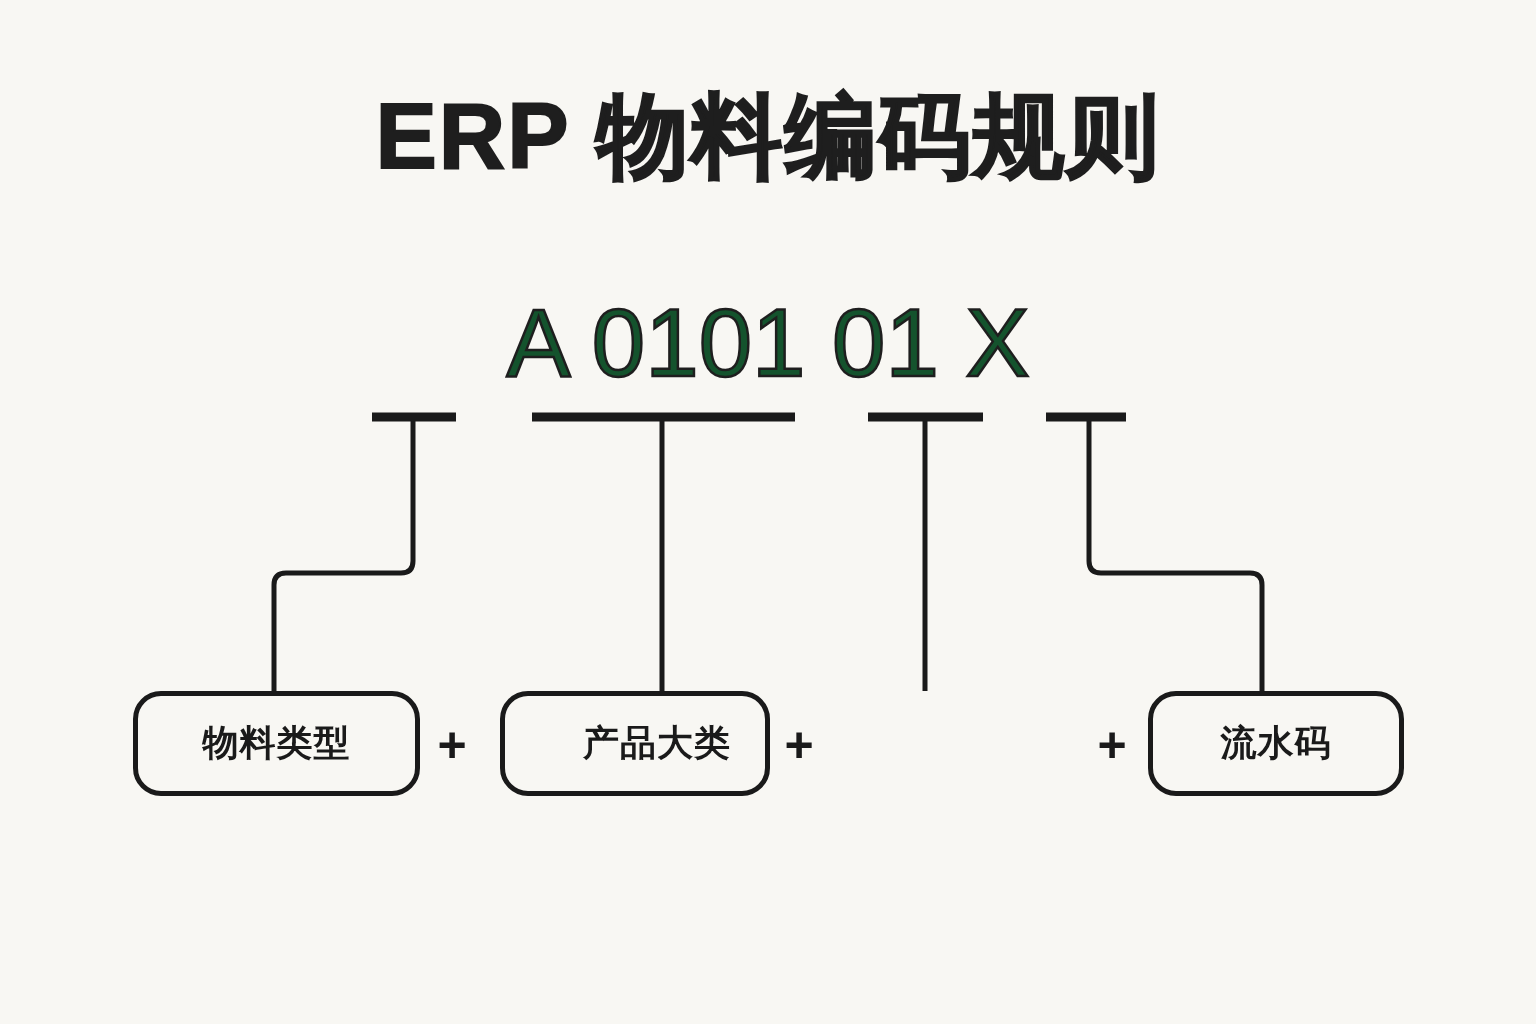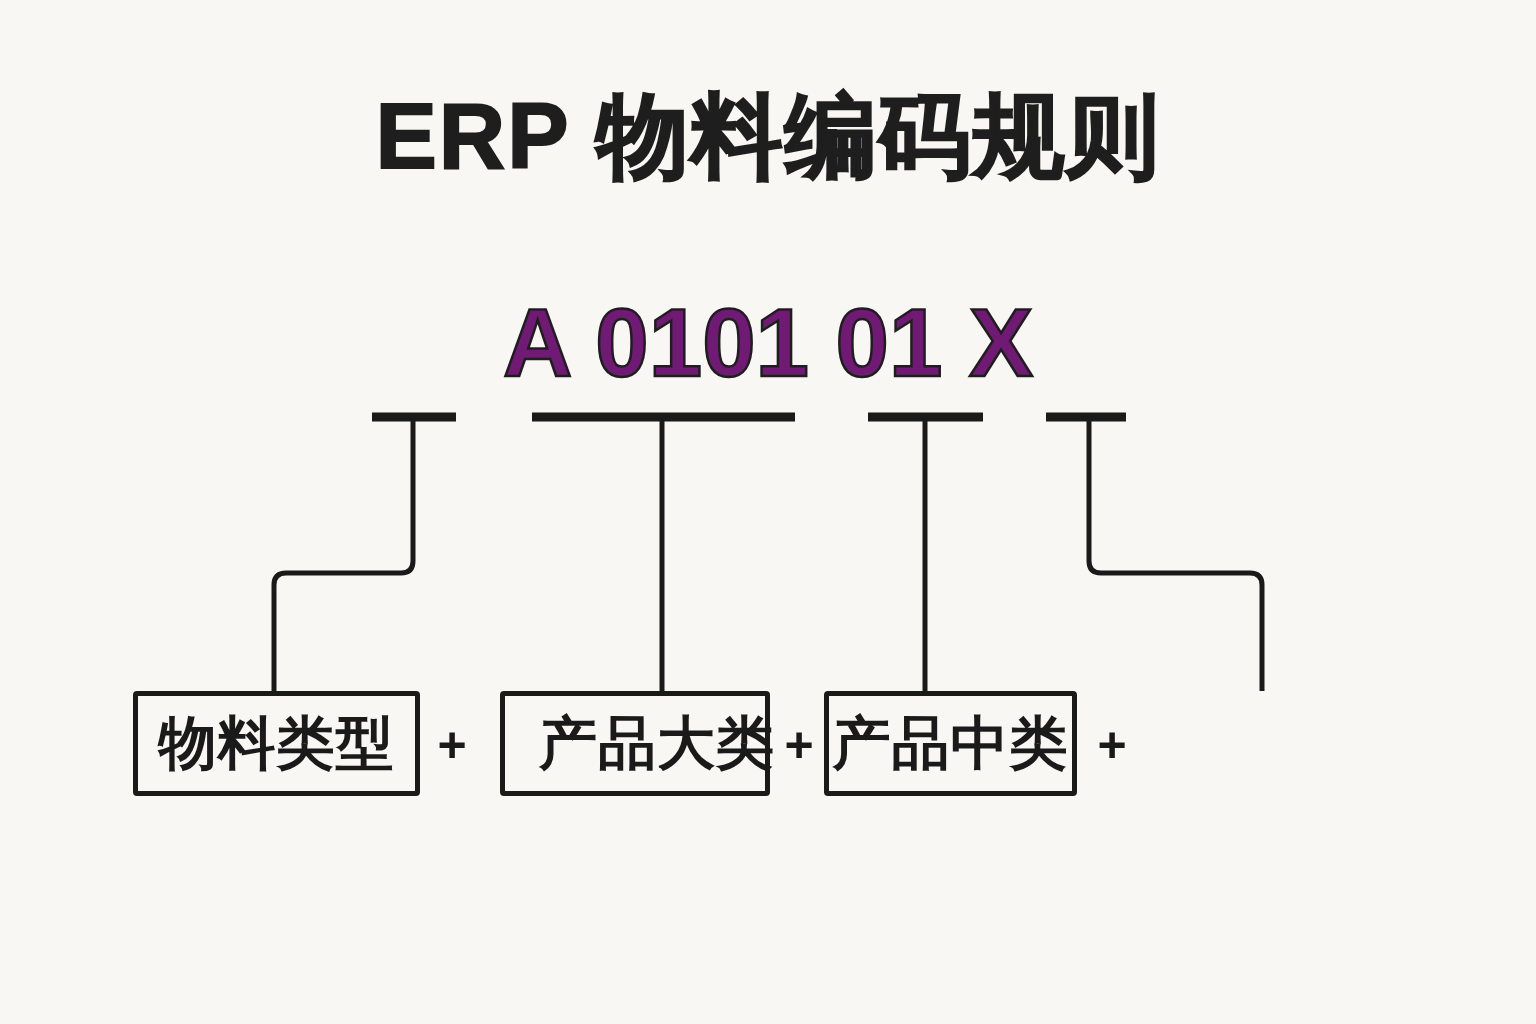--- a/index.html
+++ b/index.html
@@ -42,48 +42,48 @@
 
   
   .code-row {
     position: absolute;
     left: 0;
     top: 288px;
     width: 1536px;
     text-align: center;
     font-size: 96px;
     line-height: 110px;
-    font-weight: 700;
-    color: #701a75;
+    font-weight: 400;
+    color: #14532d;
     white-space: pre;
     -webkit-text-stroke: 2.5px #1E1E1E;
   }
 
   
   #wires {
     position: absolute;
     left: 0;
     top: 0;
     width: 1536px;
     height: 1024px;
     pointer-events: none;
   }
 
   
   .lbl-box {
     position: absolute;
     box-sizing: border-box;
     border: 5px solid #1A1A1A;
-    border-radius: 4px;
+    border-radius: 28px;
     background: #F8F7F3;
     display: flex;
     align-items: center;
     justify-content: center;
     color: #1A1A1A;
-    font-size: 58px;
+    font-size: 36px;
     font-weight: 800;
     letter-spacing: 1px;
     white-space: nowrap;
   }
 
   .plus {
     position: absolute;
     color: #1A1A1A;
     font-size: 50px;
     font-weight: 800;
@@ -120,19 +120,19 @@
   </svg>
 
   <div class="lbl-box" style="left:133px; top:691px; width:287px; height:105px;">物料类型</div>
 
   <div class="plus" style="left:432px; top:720px;">+</div>
 
   <div class="lbl-box" style="left:500px; top:691px; width:270px; height:105px;padding-left:44px;">产品大类</div>
 
   <div class="plus" style="left:779px; top:720px;">+</div>
 
-  <div class="lbl-box" style="left:824px; top:691px; width:253px; height:105px;">产品中类</div>
 
   <div class="plus" style="left:1092px; top:720px;">+</div>
 
+  <div class="lbl-box" style="left:1148px; top:691px; width:256px; height:105px;">流水码</div>
 
 
 </div>
 
 </body></html>

